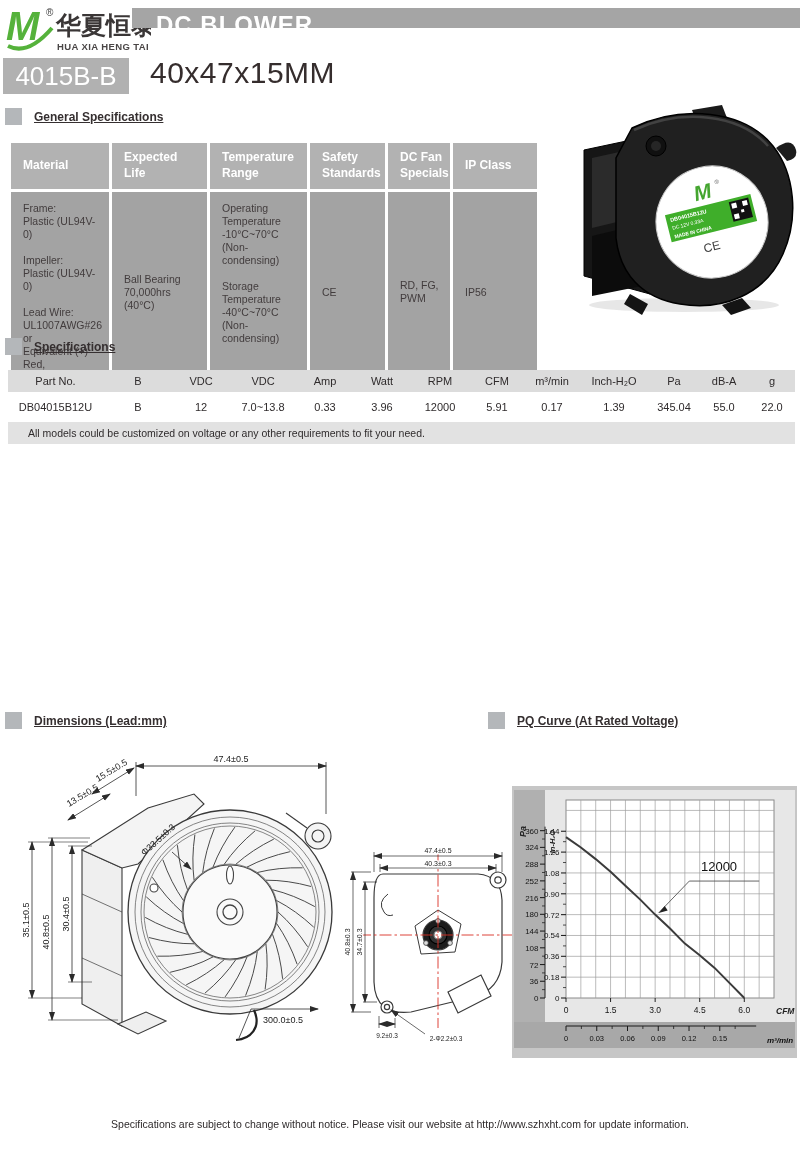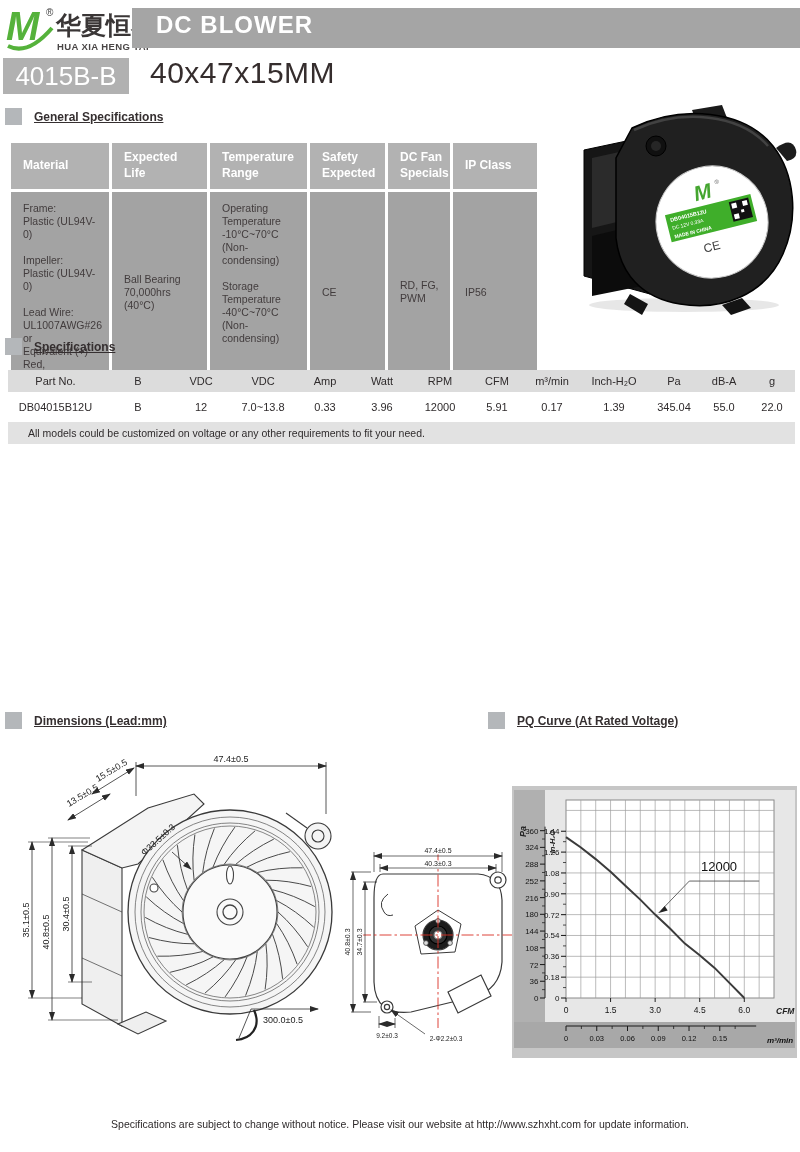--- a/index.html
+++ b/index.html
@@ -1,19 +1,19 @@
 <!DOCTYPE html>
 <html><head>
 <meta charset="utf-8">
 <style>
   html,body{margin:0;padding:0;background:#fff;}
   .page{position:relative;width:800px;height:1152px;background:#fff;overflow:hidden;
         font-family:"Liberation Sans",sans-serif;color:#332d2e;}
   
-  .banner{position:absolute;left:132px;top:8px;width:668px;height:40px;background:#a5a5a5;
+  .banner{position:absolute;left:132px;top:8px;width:668px;height:20px;background:#a5a5a5;
           color:#fff;font-size:24px;font-weight:bold;letter-spacing:1px;line-height:34px;padding-left:24px;box-sizing:border-box;}
   .logo-svg{position:absolute;left:6px;top:4px;}
   .model-box{position:absolute;left:3px;top:58px;width:126px;height:36px;background:#b1b1b1;
              color:#fff;font-size:26px;text-align:center;line-height:36px;}
   .size-text{position:absolute;left:150px;top:56px;font-size:30px;color:#352d2d;letter-spacing:.5px;}
   
   .sec{position:absolute;display:flex;align-items:center;gap:12px;font-weight:bold;font-size:12px;color:#352f30;text-decoration:underline;}
   .sec .sq{width:17px;height:17px;background:#b4b7ba;flex:none;}
   
   .gen-table{position:absolute;left:8px;top:140px;width:532px;border-collapse:separate;border-spacing:3px;table-layout:fixed;}
@@ -77,21 +77,21 @@
         <col style="width:62px">
         <col style="width:84px">
       </colgroup>
     <tbody>
         <tr>
       <th>Material</th>
       <th>Expected Life</th>
       <th>Temperature
 Range</th>
       <th>Safety
-Expected</th>
+Standards</th>
       <th>DC Fan
 Specials</th>
       <th>IP Class</th>
     </tr>
     <tr>
       <td class="va-top">Frame:
 Plastic (UL94V-0)
 
 Impeller:
 Plastic (UL94V-0)

